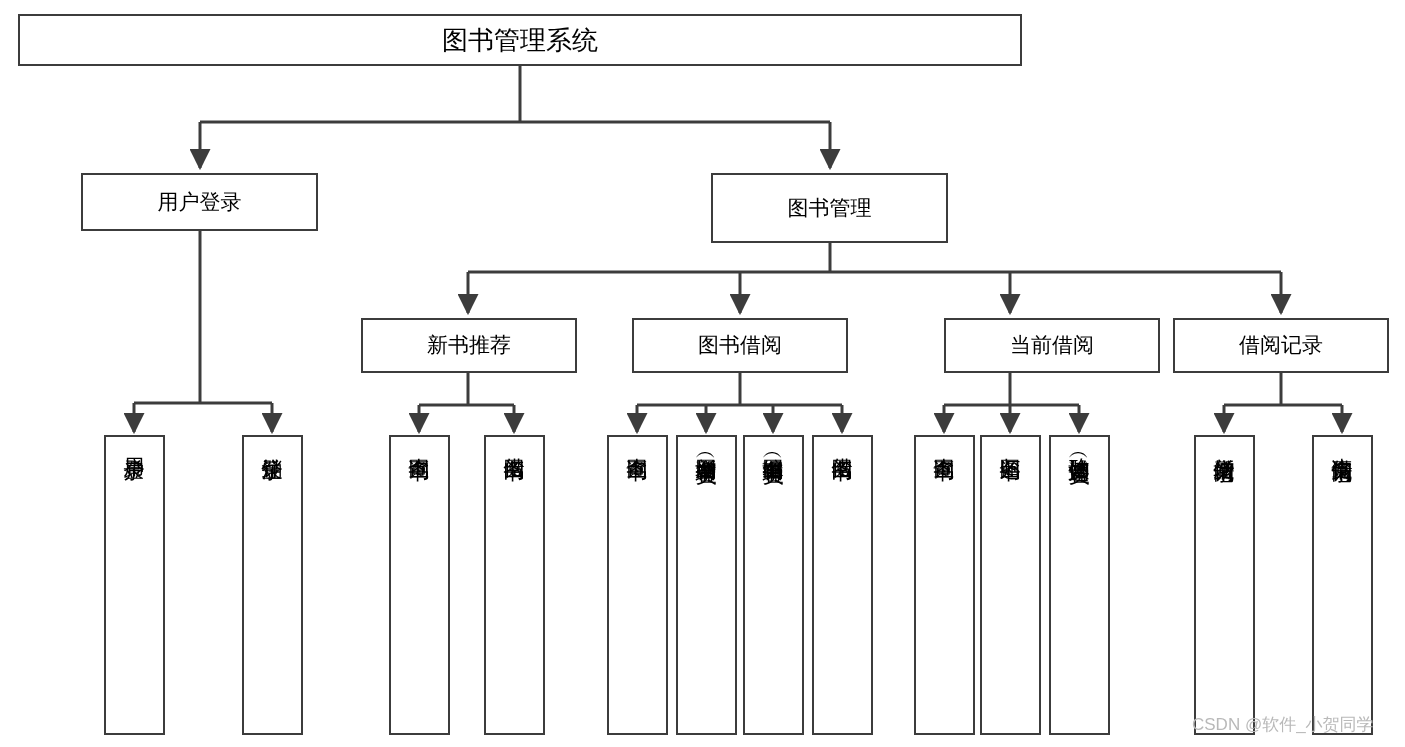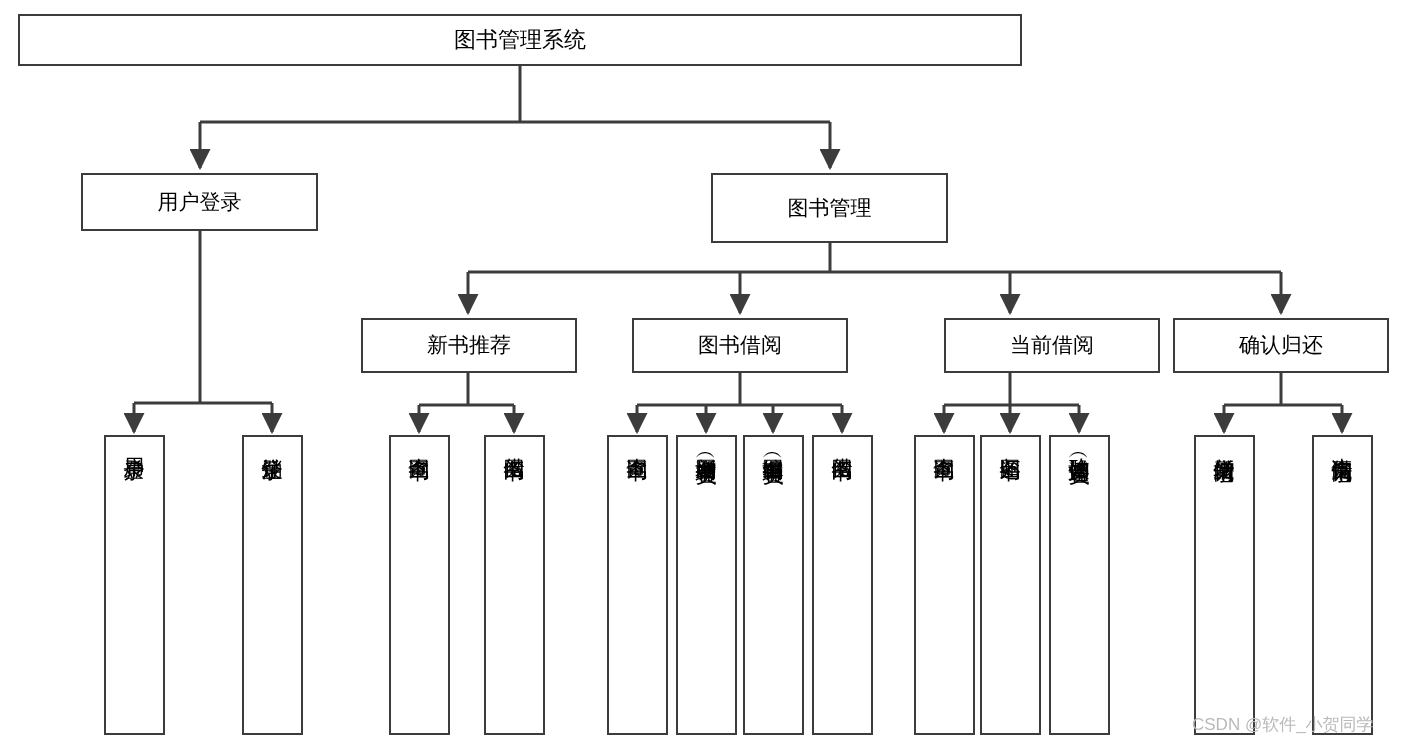--- a/index.html
+++ b/index.html
@@ -38,21 +38,21 @@
   .node .label {
     display: block;
     line-height: 1.18;
     text-align: center;
     white-space: nowrap;
   }
   .node.horiz .label {
     font-size: 21px;
   }
   .node.title-node .label {
-    font-size: 22px;
+    font-size: 26px;
   }
   .node.vert {
     padding-top: 4px;
     align-items: flex-start;
   }
   .node.vert .label {
     writing-mode: vertical-rl;
     text-orientation: upright;
     font-size: 21px;
     letter-spacing: 1px;
@@ -141,21 +141,21 @@
   <div class="node horiz" style="left:361px; top:318px; width:216px; height:55px;">
     <span class="label">新书推荐</span>
   </div>
   <div class="node horiz" style="left:632px; top:318px; width:216px; height:55px;">
     <span class="label">图书借阅</span>
   </div>
   <div class="node horiz" style="left:902px; top:318px; width:216px; height:55px;margin-left:42px;">
     <span class="label">当前借阅</span>
   </div>
   <div class="node horiz" style="left:1173px; top:318px; width:216px; height:55px;">
-    <span class="label">确认归还</span>
+    <span class="label">借阅记录</span>
   </div>
 
   <div class="node vert" style="left:104px; top:435px; width:61px; height:300px;">
     <span class="label">用户登录</span>
   </div>
   <div class="node vert" style="left:242px; top:435px; width:61px; height:300px;">
     <span class="label">注销登录</span>
   </div>
 
   <div class="node vert" style="left:389px; top:435px; width:61px; height:300px;">

